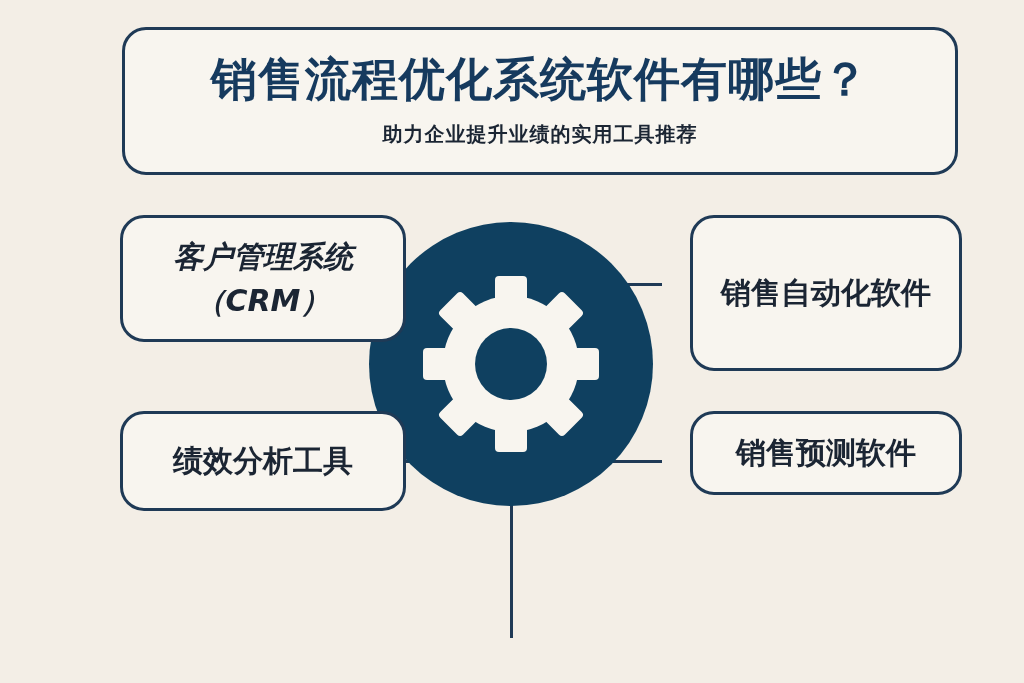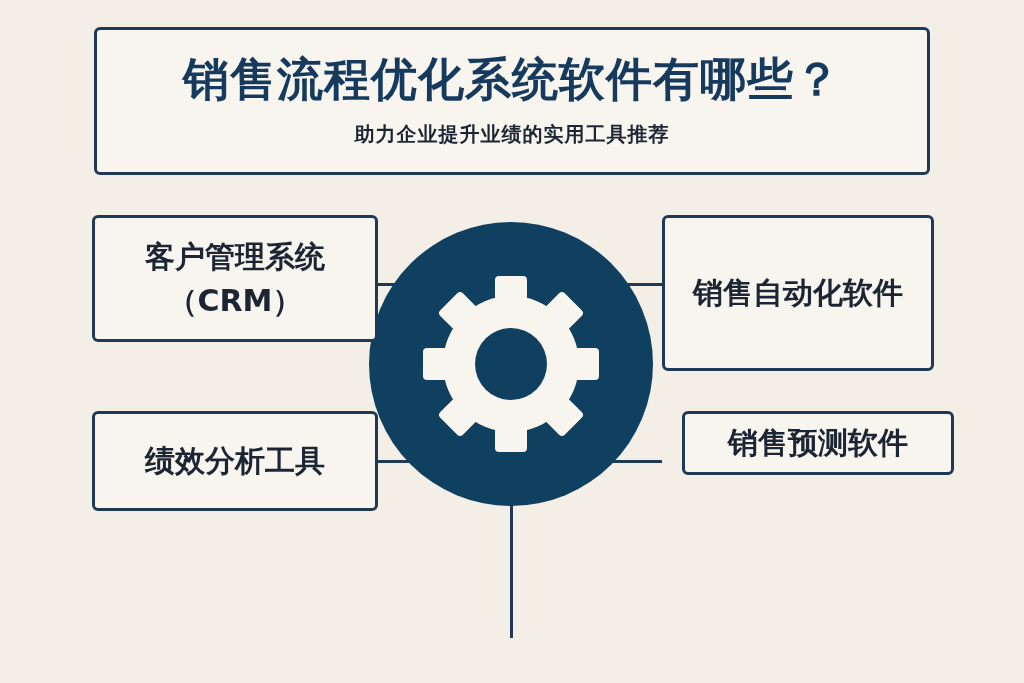--- a/index.html
+++ b/index.html
@@ -6,40 +6,41 @@
   body {
     width: 1024px; height: 683px; overflow: hidden; position: relative;
     background: #f3eee6;
     font-family: "DejaVu Sans", "Liberation Sans", sans-serif;
     color: #1b2533;
   }
   .box {
     position: absolute;
     background: #f8f5ef;
     border: 3px solid #1f3a56;
-    border-radius: 6px;
+    border-radius: 24px;
     box-sizing: border-box;
+    margin-left: 28px;
   }
   .title-box { left: 94px; top: 27px; width: 836px; height: 148px; text-align: center; }
   .title {
     margin-top: 20px; font-size: 46px; font-weight: bold; color: #163a5e;
     letter-spacing: 1px; line-height: 58px;
   }
   .subtitle {
     margin-top: 8px; font-size: 20px; font-weight: bold; color: #1b2533; line-height: 36px;
     letter-spacing: 1px;
   }
   .node {
     display: flex; align-items: center; justify-content: center; text-align: center;
     font-size: 30px; font-weight: bold; line-height: 44px; color: #1b2533;
   }
-  .n1 { left: 92px; top: 215px; width: 286px; height: 127px; }
+  .n1 { left: 92px; top: 215px; width: 286px; height: 127px; font-style: italic; }
   .n2 { left: 662px; top: 215px; width: 272px; height: 156px; }
   .n3 { left: 92px; top: 411px; width: 286px; height: 100px; }
-  .n4 { left: 682px; top: 411px; width: 272px; height: 64px; }
+  .n4 { left: 662px; top: 411px; width: 272px; height: 84px; }
   .n2 .label { width: 230px; }
   .line { position: absolute; background: #1f3a56; }
   .hub {
     position: absolute; left: 369px; top: 222px; width: 284px; height: 284px;
     border-radius: 50%; background: #0f4060;
   }
   .hub svg { position: absolute; left: 0; top: 0; }
 </style>
 </head>
 <body>

